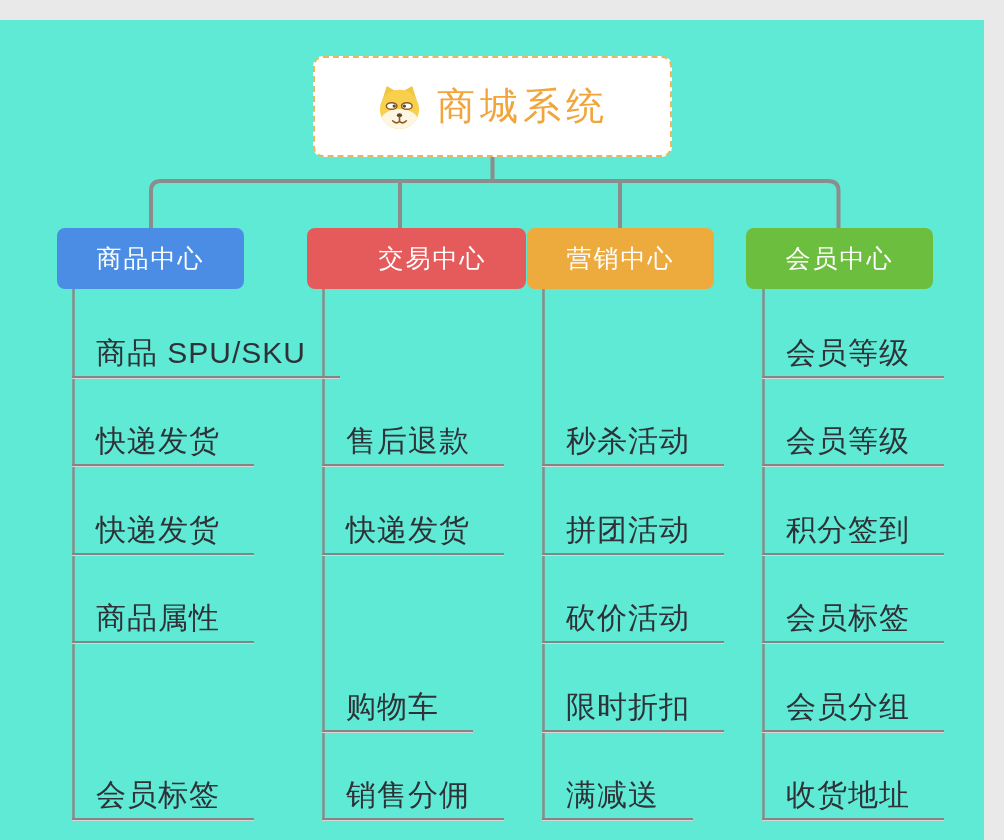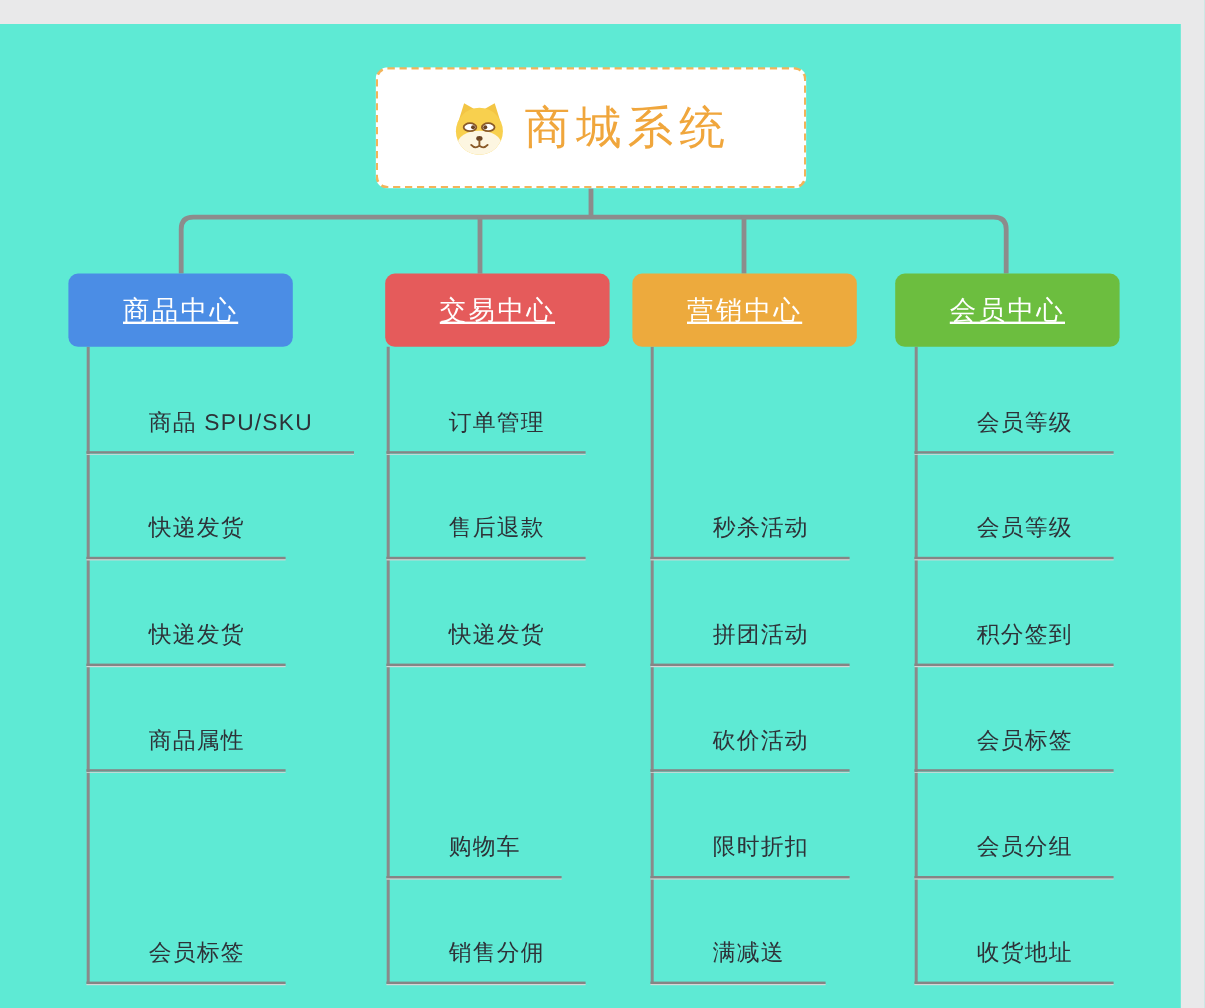--- a/index.html
+++ b/index.html
@@ -34,31 +34,31 @@
     color:#f0a63c;
     font-weight:500;
     white-space:nowrap;
   }
   .doge{width:47px;height:47px;flex:0 0 auto;}
   
   .branch{
     position:absolute;top:208px;width:187px;height:61px;
     border-radius:8px;
     display:flex;align-items:center;justify-content:center;
-    color:#ffffff;font-size:22px;letter-spacing:2px;
-    white-space:nowrap;cursor:pointer;text-decoration:underline;
+    color:#ffffff;font-size:25px;letter-spacing:2px;
+    white-space:nowrap;cursor:pointer;
   }
-  .b0{left:57px;}  .b1{left:321px;}  .b2{left:527px;}  .b3{left:746px;}
+  .b0{left:57px;}  .b1{left:307px;padding-left:32px;}  .b2{left:527px;}  .b3{left:746px;}
   
   .leaf{
     position:absolute;
     white-space:nowrap;
-    font-size:19px;letter-spacing:1px;color:#2e3238;
+    font-size:30px;letter-spacing:1px;color:#2e3238;
     line-height:34px;
-    padding:0 34px 6px 52px;
+    padding:0 34px 6px 24px;
     border-bottom:2.5px solid #858585;
     box-shadow:0 1px 0 #d6d6d6;
     cursor:pointer;
     text-align:center;
   }
   .c0{left:72px;} .c1{left:322px;} .c2{left:542px;} .c3{left:762px;}
   .r0{top:316px;} .r1{top:404px;} .r2{top:493px;}
   .r3{top:581px;} .r4{top:670px;} .r5{top:758px;}
 </style>
 </head>
@@ -104,21 +104,20 @@
   <div class="branch b1" style="background: rgb(229, 91, 91);">交易中心</div>
   <div class="branch b2" style="background: rgb(237, 170, 61);">营销中心</div>
   <div class="branch b3" style="background: rgb(108, 190, 63);">会员中心</div>
 
   <div class="leaf c0 r0">商品 SPU/SKU</div>
   <div class="leaf c0 r1">快递发货</div>
   <div class="leaf c0 r2">快递发货</div>
   <div class="leaf c0 r3">商品属性</div>
   <div class="leaf c0 r5">会员标签</div>
 
-  <div class="leaf c1 r0">订单管理</div>
   <div class="leaf c1 r1">售后退款</div>
   <div class="leaf c1 r2">快递发货</div>
   <div class="leaf c1 r4">购物车</div>
   <div class="leaf c1 r5">销售分佣</div>
 
   <div class="leaf c2 r1">秒杀活动</div>
   <div class="leaf c2 r2">拼团活动</div>
   <div class="leaf c2 r3">砍价活动</div>
   <div class="leaf c2 r4">限时折扣</div>
   <div class="leaf c2 r5">满减送</div>

